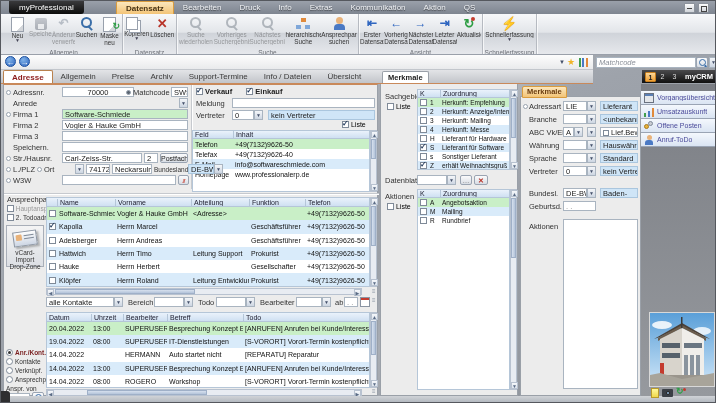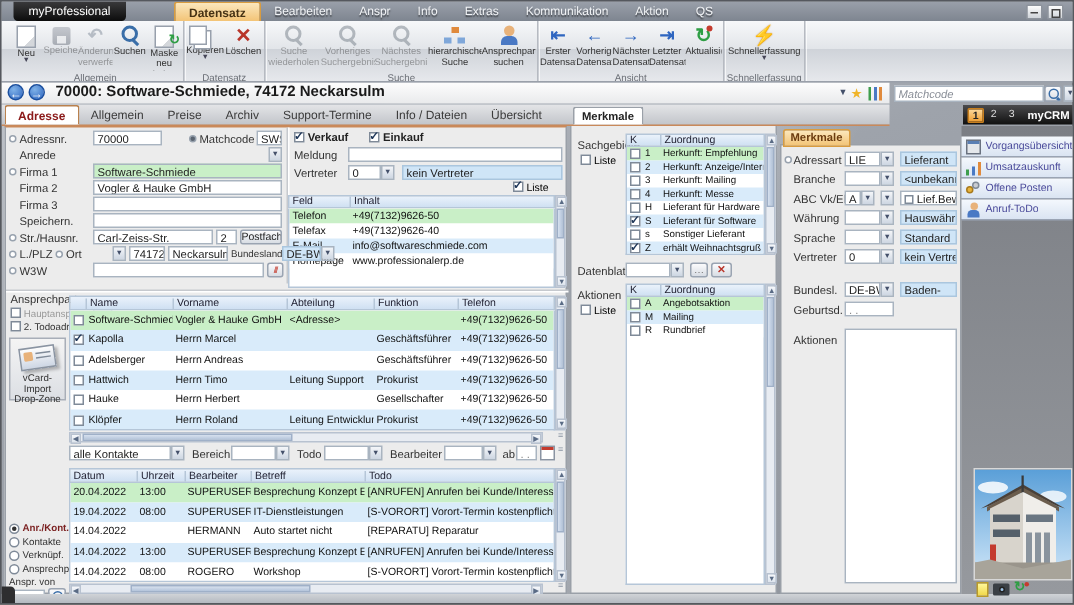--- a/index.html
+++ b/index.html
@@ -136,21 +136,21 @@
 </head>
 <body>
 
 <div class="window">
 
   <div class="tabstrip">
     <div class="apptitle">myProfessional</div>
     <div class="rtabs" id="ribbon-tabs">
         <div class="rtab active">Datensatz</div>
         <div class="rtab">Bearbeiten</div>
-        <div class="rtab">Anspr</div>
+        <div class="rtab">Druck</div>
         <div class="rtab">Info</div>
         <div class="rtab">Extras</div>
         <div class="rtab">Kommunikation</div>
         <div class="rtab">Aktion</div>
         <div class="rtab">QS</div>
       </div>
     <div class="winbtn" style="right:22px;">
         <i></i>
       </div>
     <div class="winbtn max" style="right:8px;">
@@ -257,41 +257,40 @@
             <span class="ddm">▼</span>
           </div>
         </div>
         <div class="rglabel">Schnellerfassung</div>
       </div>
     </div>
 
   <div class="titlebar">
     <div class="navbtn" style="left:4px;">←</div>
     <div class="navbtn" style="left:18px;">→</div>
-    <div class="ttitle">70000: Software-Schmiede, 74172 Neckarsulm</div>
     <div class="tb-ico" style="right:28px;color:#44506a;font-size:6px;">▼</div>
     <div class="tb-ico" style="right:18px;color:#f0b429;">★</div>
     <div class="ic-chart3" style="right:5px;"></div>
   </div>
 
   <div class="maintabs" id="main-tabs">
       <div class="mtab active">Adresse</div>
       <div class="mtab">Allgemein</div>
       <div class="mtab">Preise</div>
       <div class="mtab">Archiv</div>
       <div class="mtab">Support-Termine</div>
       <div class="mtab">Info / Dateien</div>
       <div class="mtab">Übersicht</div>
     </div>
 
   <div class="panel" style="left:2px;top:83px;width:375px;height:312px;border-top:1px solid #c9895a;">
 
     <div class="dot" style="left:2px;top:5px;"></div>
     <div class="lbl" style="left:9px;top:3px;">Adressnr.</div>
-    <div class="fld" style="left:58px;top:2px;width:46px;text-align:left;">70000</div>
+    <div class="fld" style="left:58px;top:2px;width:72px;text-align:center;">70000</div>
     <div class="dot fill" style="left:122px;top:5px;"></div>
     <div class="lbl" style="left:129px;top:3px;">Matchcode</div>
     <div class="fld" style="left:167px;top:2px;width:17px;">SWS</div>
 
     <div class="lbl" style="left:9px;top:14px;">Anrede</div>
     <div class="dd" style="left:175px;top:13px;">▼</div>
 
     <div class="dot" style="left:2px;top:27px;"></div>
     <div class="lbl" style="left:9px;top:25px;">Firma 1</div>
     <div class="fld green" style="left:58px;top:24px;width:126px;">Software-Schmiede</div>

